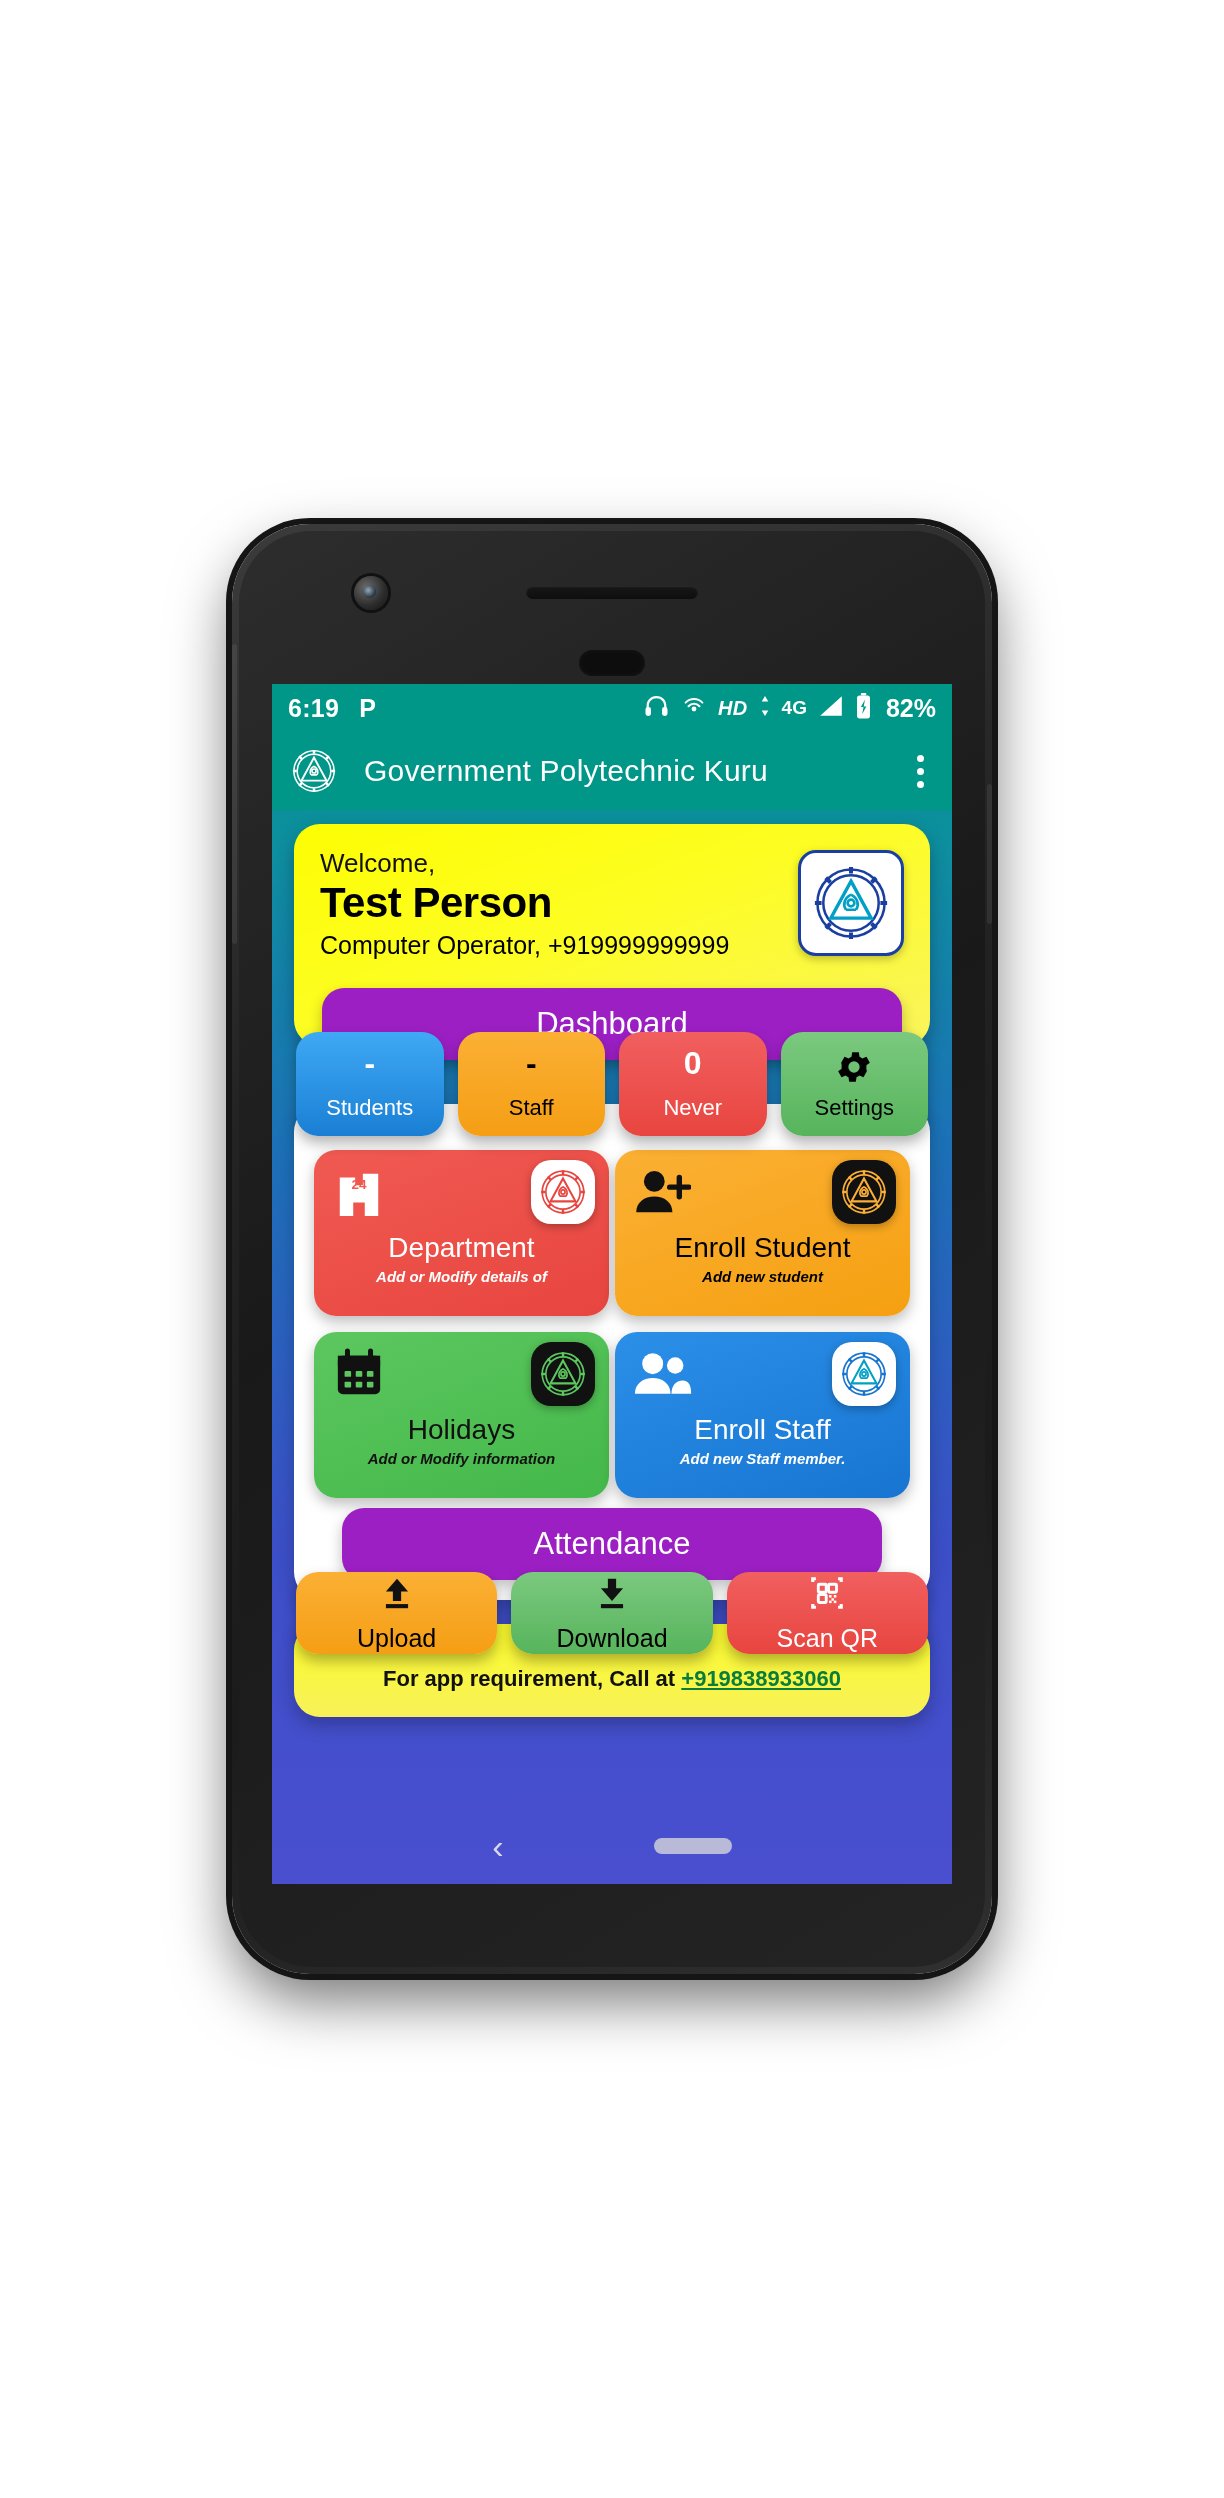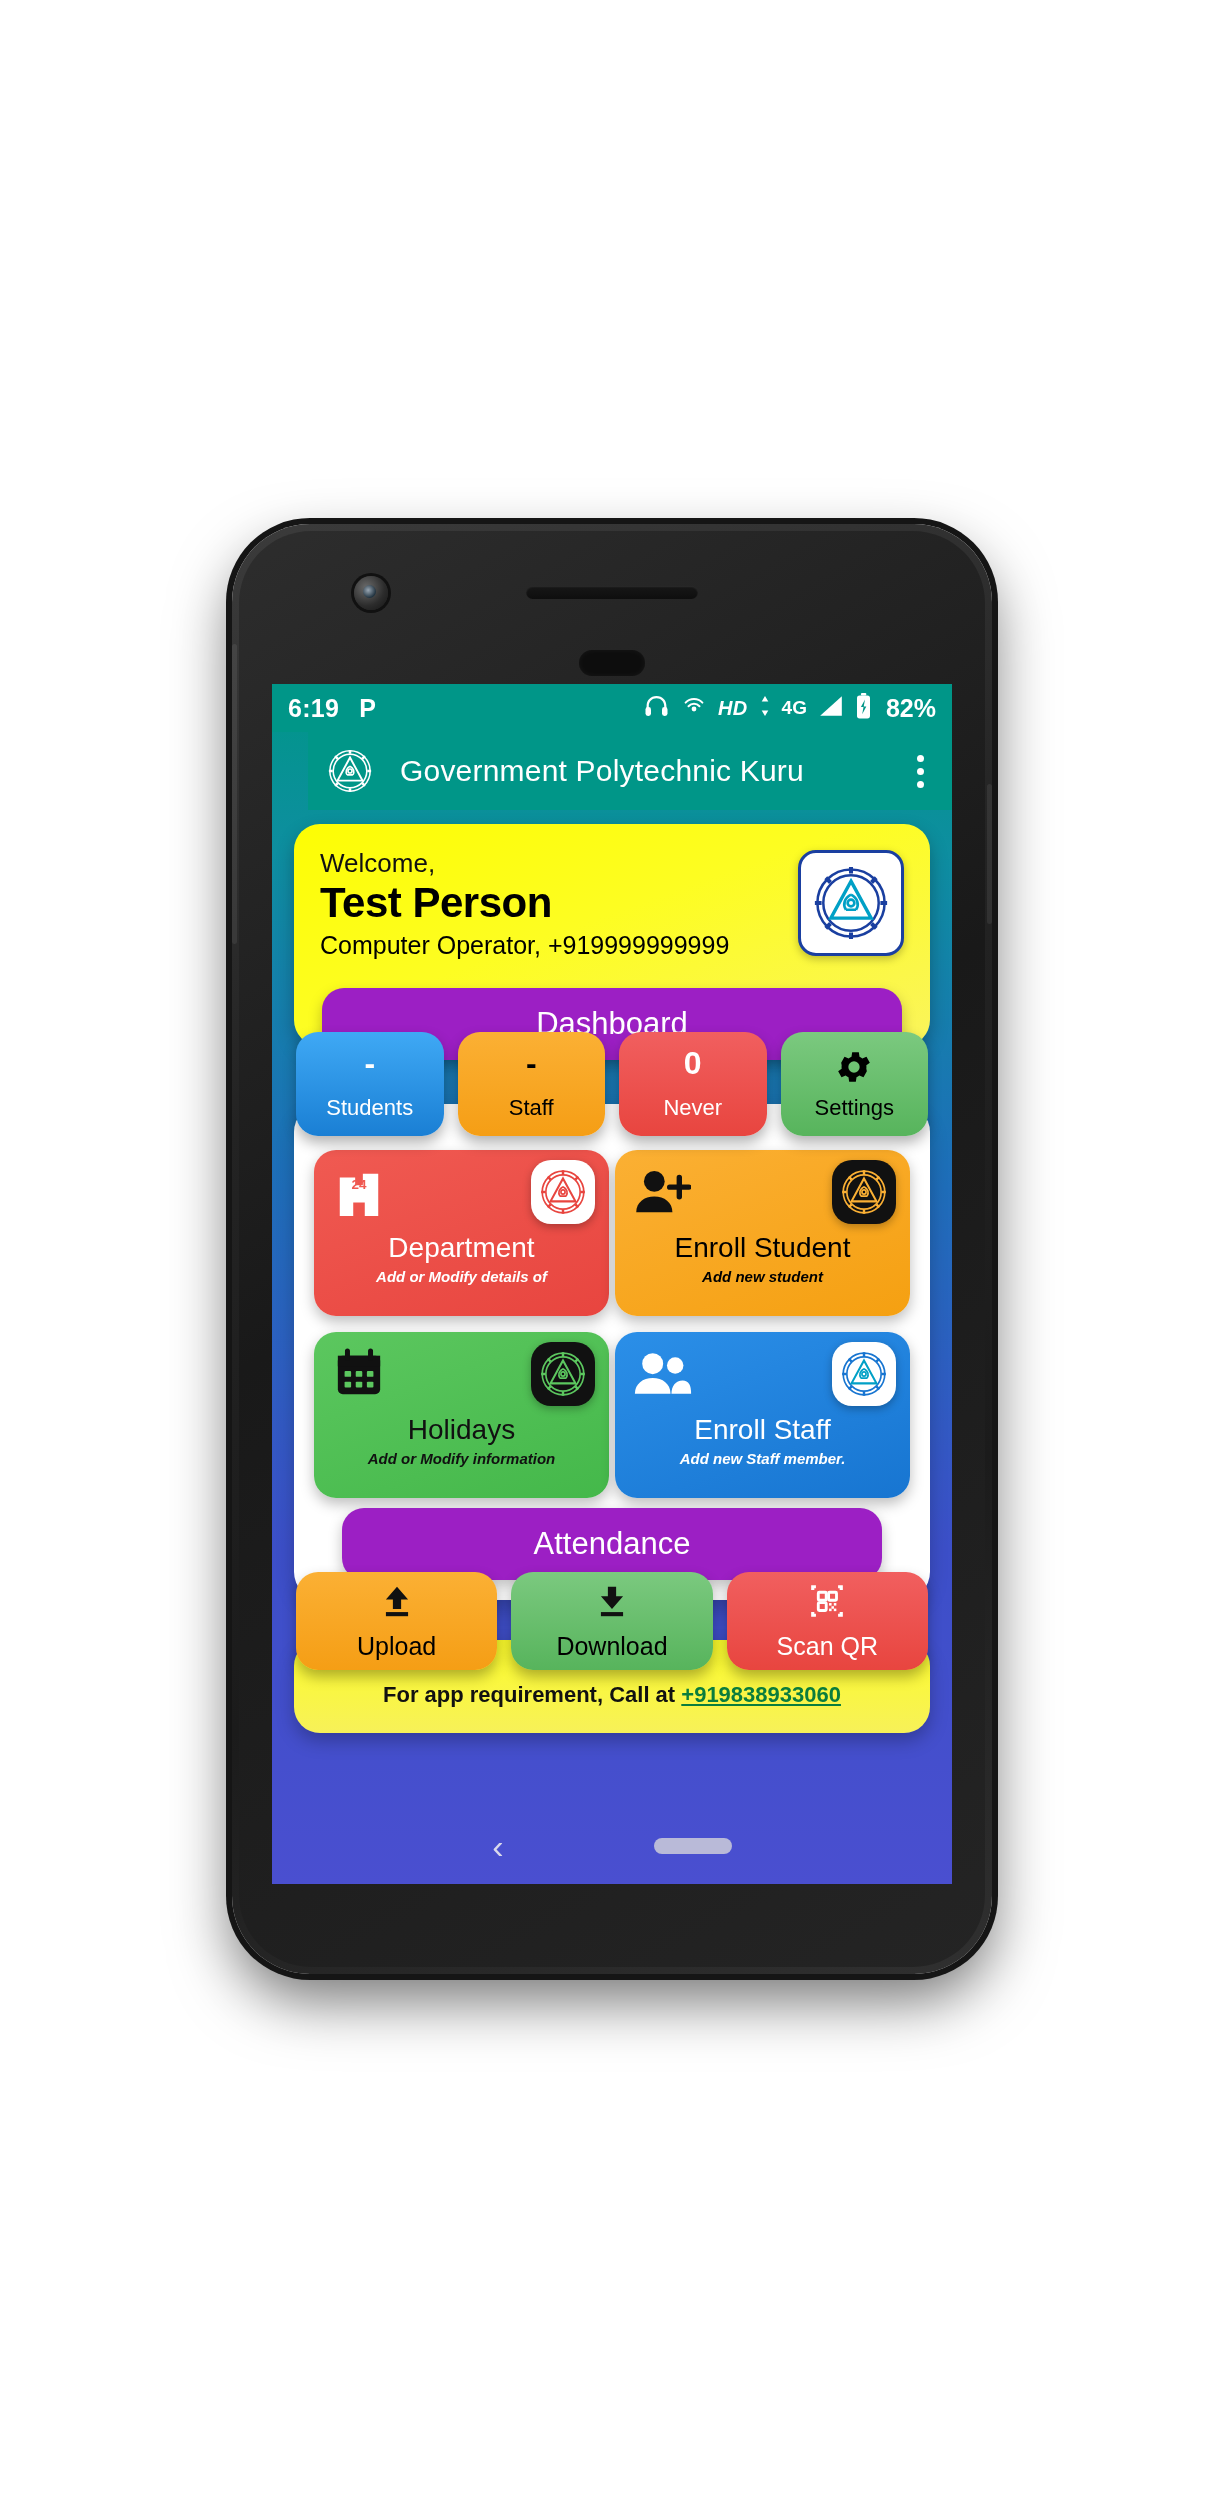--- a/index.html
+++ b/index.html
@@ -33,21 +33,21 @@
   .statusbar{height:48px;background:#009688;display:flex;align-items:center;padding:0 16px;color:#fff;}
   .sb-time{font-size:25px;font-weight:600;letter-spacing:.3px;}
   .sb-pico{font-size:25px;font-weight:800;margin-left:20px;}
   .sb-right{margin-left:auto;display:flex;align-items:center;gap:11px;}
   .sb-ic{display:block;}
   .sb-hd{font-size:20px;font-style:italic;font-weight:700;letter-spacing:.3px;}
   .sb-4g{font-size:19px;font-weight:700;}
   .sb-batt{font-size:25px;font-weight:700;margin-left:3px;}
 
   
-  .appbar{height:78px;background:#009688;display:flex;align-items:center;padding:0 18px;margin-left:36px;}
+  .appbar{height:78px;background:#009688;display:flex;align-items:center;padding:0 18px;}
   .appbar-title{color:#fff;font-size:30px;font-weight:500;margin-left:26px;letter-spacing:.2px;}
   .kebab{margin-left:auto;display:flex;flex-direction:column;gap:6px;padding:6px 10px;}
   .kebab i{display:block;width:7px;height:7px;border-radius:50%;background:#fff;}
 
   
   .emblem{position:relative;border-radius:50%;display:flex;align-items:center;justify-content:center;}
   .emblem svg{display:block;}
 
   
   .welcome{position:relative;margin:14px 22px 0;background:linear-gradient(160deg,#fdfd03 0%,#fdfd22 45%,#faf45c 100%);
@@ -79,21 +79,21 @@
   .card .big-ic{position:absolute;left:18px;top:16px;}
   .card .badge{position:absolute;right:14px;top:10px;width:64px;height:64px;border-radius:20px;
         display:flex;align-items:center;justify-content:center;box-shadow:0 3px 8px rgba(0,0,0,.28);}
   .card .t{position:absolute;left:0;right:0;top:82px;text-align:center;font-size:28px;font-weight:500;}
   .card .s{position:absolute;left:0;right:0;top:118px;text-align:center;font-size:15px;font-style:italic;font-weight:600;line-height:1.15;padding:0 8px;}
 
   
   .att-head{position:relative;margin:10px 28px -6px;background:#9c1fc4;border-radius:22px;height:72px;
             display:flex;align-items:center;justify-content:center;color:#fff;font-size:31px;box-shadow:0 6px 14px rgba(0,0,0,.25);}
   .att-row{position:relative;display:flex;gap:14px;margin:-28px 24px 0;z-index:5;}
-  .att{flex:1;border-radius:22px;height:98px;display:flex;flex-direction:column;align-items:center;justify-content:center;
+  .att{flex:1;border-radius:22px;height:82px;display:flex;flex-direction:column;align-items:center;justify-content:center;
        box-shadow:0 7px 14px rgba(0,0,0,.30);}
   .att .l{font-size:25px;font-weight:500;margin-top:8px;}
 
   
   .footer{position:relative;margin:-30px 22px 0;background:linear-gradient(180deg,#fcfc2a,#f7f159);border-radius:26px;
           padding:40px 22px 22px;text-align:center;z-index:1;box-shadow:0 8px 18px rgba(0,0,0,.25);}
   .footer div{font-size:22px;font-weight:700;color:#111;line-height:1.4;}
   .footer a{color:#0a7d3d;text-decoration:underline;}
 
   

